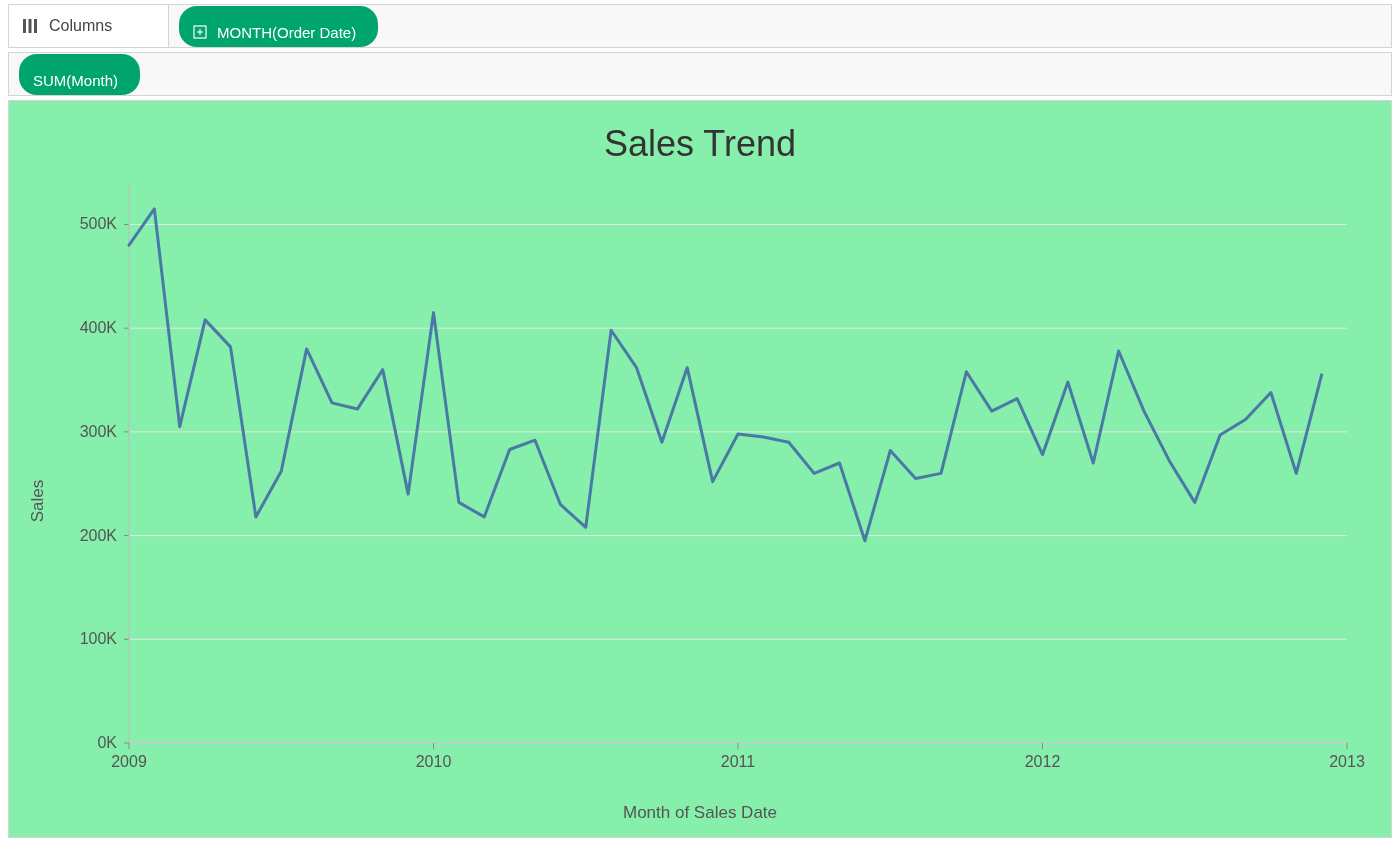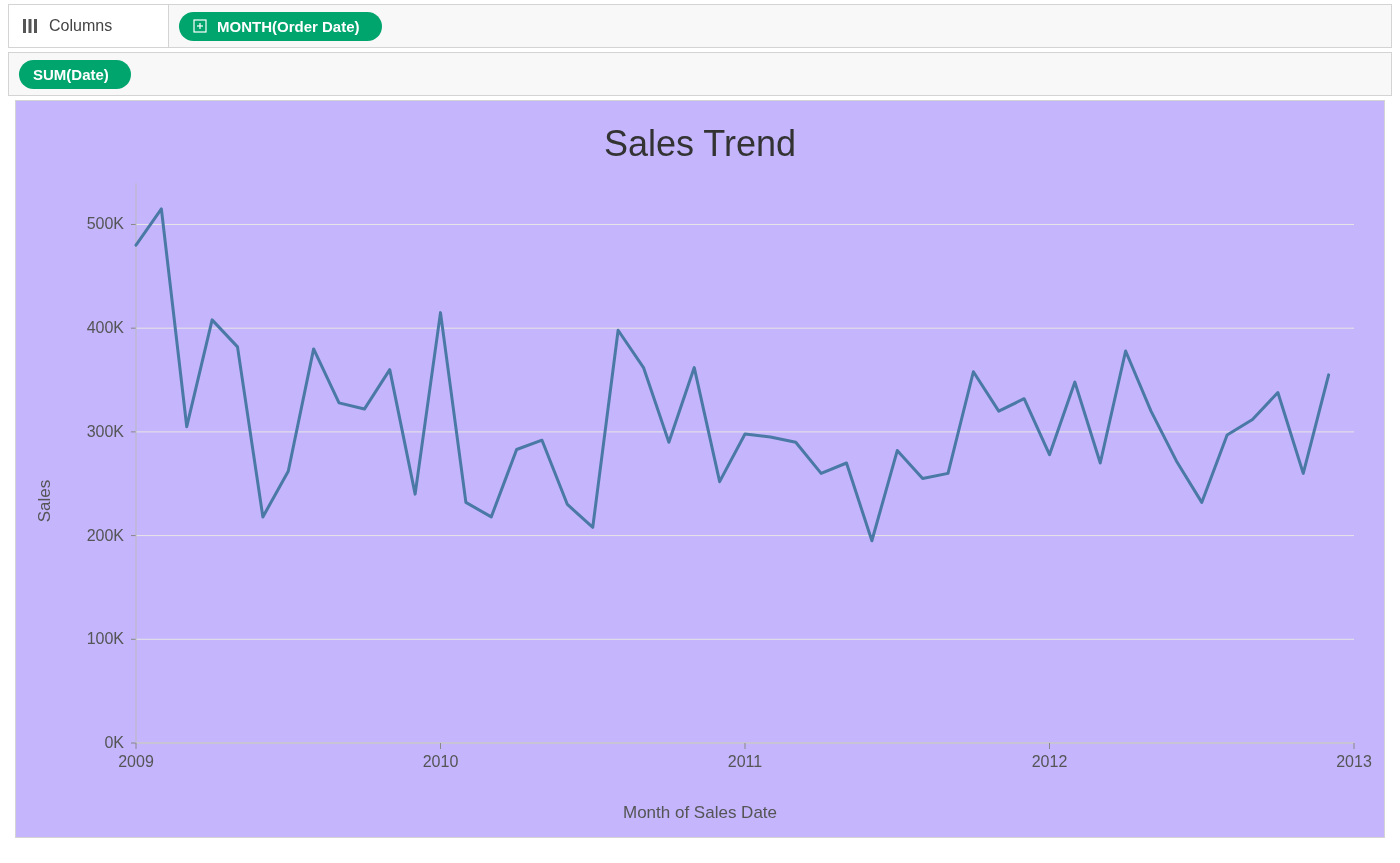--- a/index.html
+++ b/index.html
@@ -41,31 +41,31 @@
       padding: 0 10px;
       height: 100%;
     }
     .pill {
       display: inline-flex;
       align-items: center;
       gap: 10px;
       background: #0b9e77;
       background: #00A56E;
       color: #fff;
-      padding: 6px 22px 6px 14px;
+      padding: 18px 22px 6px 14px;
       border-radius: 18px;
       font-size: 15px;
-      font-weight: 700;
+      font-weight: 400;
       cursor: pointer;
     }
     .pill .plus-icon svg { display:block; }
     .chart-panel {
-      margin: 4px 15px;
+      margin: 4px 8px;
       border: 1px solid #d4d4d4;
-      background: #c4b5fd;
+      background: #86efac;
       height: 738px;
       position: relative;
     }
     .chart-title {
       text-align: center;
       font-size: 36px;
       font-weight: 500;
       color: #333;
       padding: 22px 0 8px 0;
     }
@@ -120,21 +120,21 @@
           </svg>
         </span>
         <span>MONTH(Order Date)</span>
       </div>
     </div>
   </div>
 
   <div class="shelf-row">
     <div class="pill-area">
       <div class="pill">
-        <span>SUM(Date)</span>
+        <span>SUM(Month)</span>
       </div>
     </div>
   </div>
 </div>
 
 <div class="chart-panel">
   <div class="chart-title">Sales Trend</div>
   <div class="chart-area">
     <div class="y-axis-label">Sales</div>
     <svg id="chart-svg" class="chart-svg" width="1368" height="630" viewBox="0 0 1368 630">

